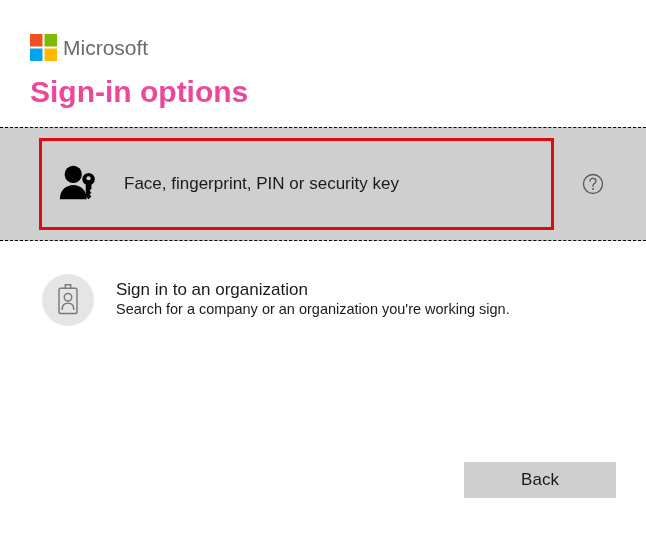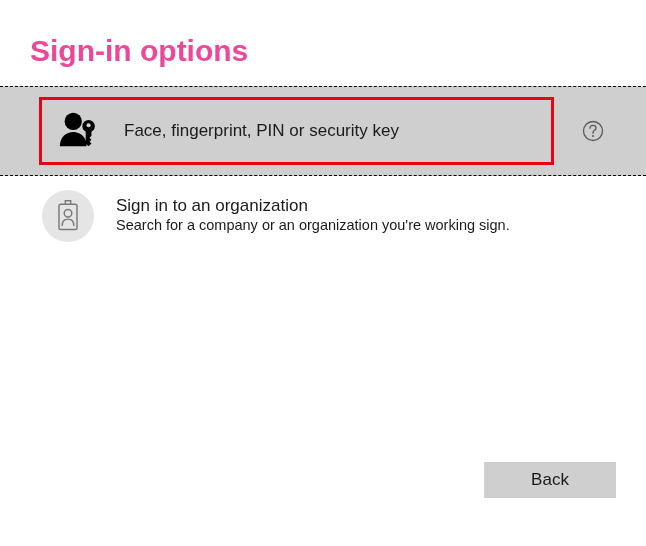--- a/index.html
+++ b/index.html
@@ -55,21 +55,21 @@
       border-bottom: 1px dashed #000;
       padding-top: 10px;
       padding-bottom: 10px;
     }
     .red-frame {
       display: flex;
       align-items: center;
       gap: 22px;
       flex: 1;
       border: 3px solid #e30613;
-      padding: 8px 14px;
+      padding: 20px 14px;
       margin-left: -3px;
     }
     .option-icon {
       width: 46px;
       height: 46px;
       flex-shrink: 0;
       display: flex;
       align-items: center;
       justify-content: center;
     }
@@ -89,20 +89,21 @@
     }
     .help-icon {
       width: 22px;
       height: 22px;
       flex-shrink: 0;
       margin-left: 6px;
     }
     .option-row.plain {
       padding-top: 14px;
       padding-bottom: 14px;
+      margin-top: 19px;
     }
     .option-row.plain .option-icon-circle {
       width: 52px;
       height: 52px;
       border-radius: 50%;
       background: #e5e5e5;
       display: flex;
       align-items: center;
       justify-content: center;
       flex-shrink: 0;
@@ -112,30 +113,41 @@
       right: 30px;
       bottom: 48px;
       display: flex;
     }
     .back-button {
       background: #cfcfcf;
       border: none;
       font-size: 17px;
       color: #1b1b1b;
       padding: 8px 0;
-      width: 132px;
+      width: 152px;
       text-align: center;
       font-family: inherit;
       cursor: pointer;
     }
   </style>
 </head>
 <body>
 
 <div class="container">
+  <div class="logo-row">
+    <span class="ms-logo">
+      <svg viewBox="0 0 27 27" width="27" height="27">
+        <rect x="0" y="0" width="12.5" height="12.5" fill="#f25022"></rect>
+        <rect x="14.5" y="0" width="12.5" height="12.5" fill="#7fba00"></rect>
+        <rect x="0" y="14.5" width="12.5" height="12.5" fill="#00a4ef"></rect>
+        <rect x="14.5" y="14.5" width="12.5" height="12.5" fill="#ffb900"></rect>
+      </svg>
+    </span>
+    <span class="brand-name">Microsoft</span>
+  </div>
 
   <h1 class="page-title">Sign-in options</h1>
 </div>
 
 <div class="options-area" style="padding-left:30px; padding-right:30px;">
 
   <div class="option-row highlighted-outer">
     <div class="red-frame">
       <div class="option-icon">
         <svg viewBox="0 0 48 48" width="46" height="46">

